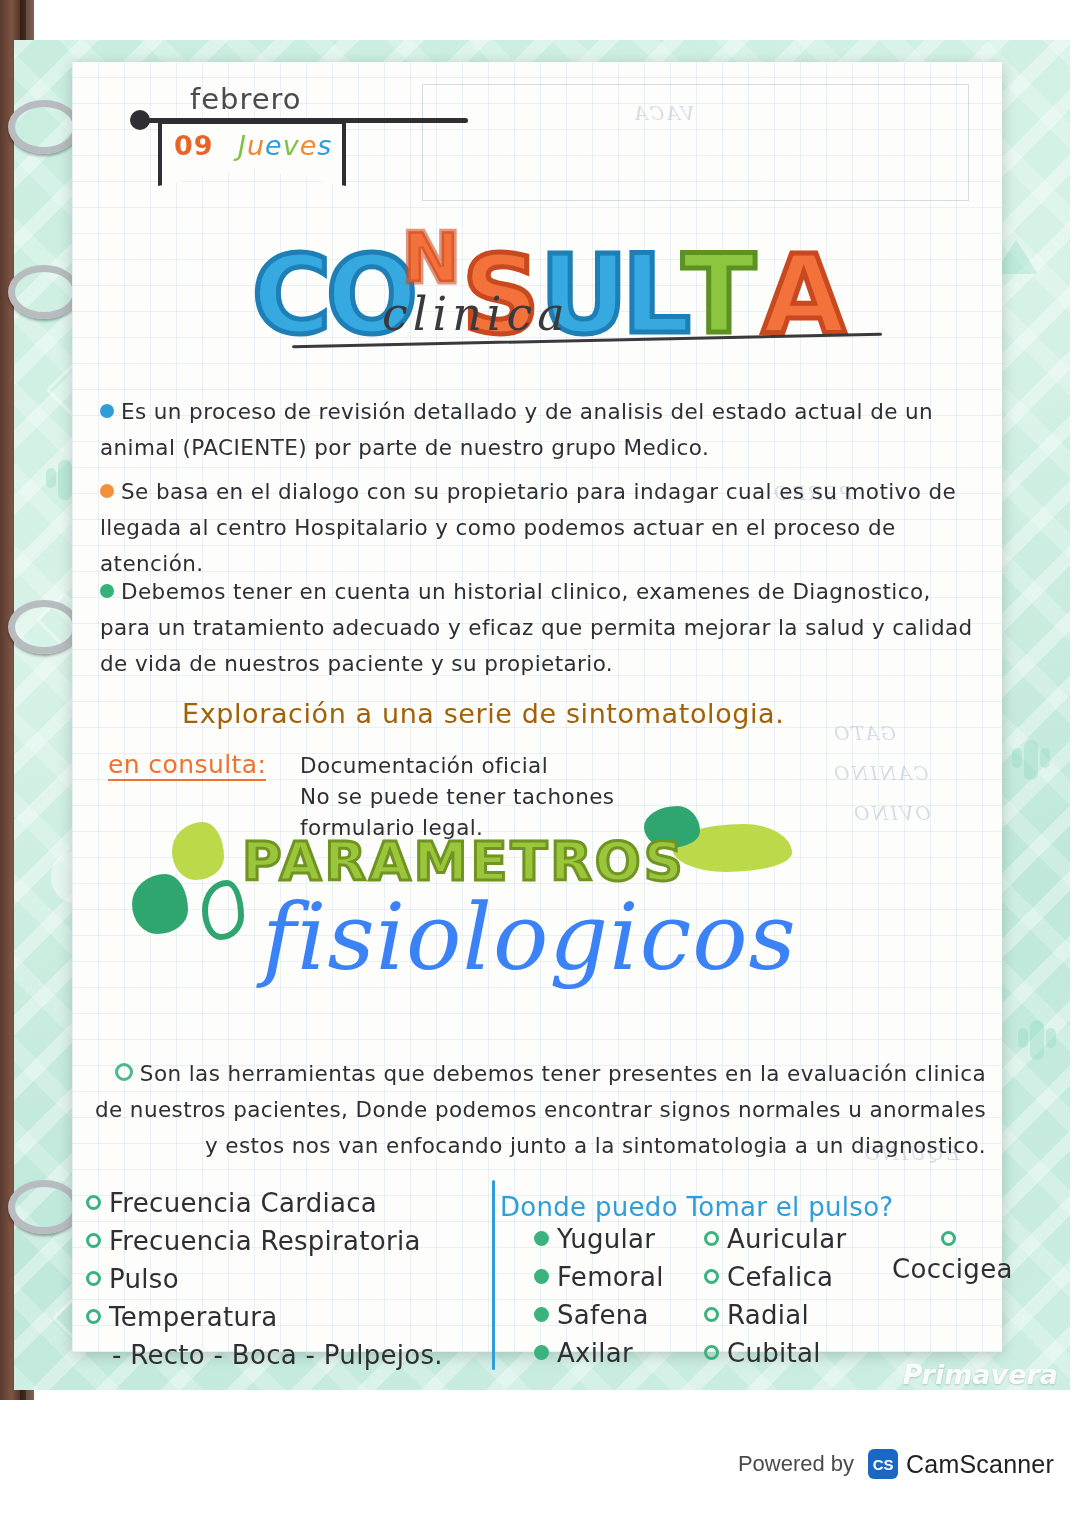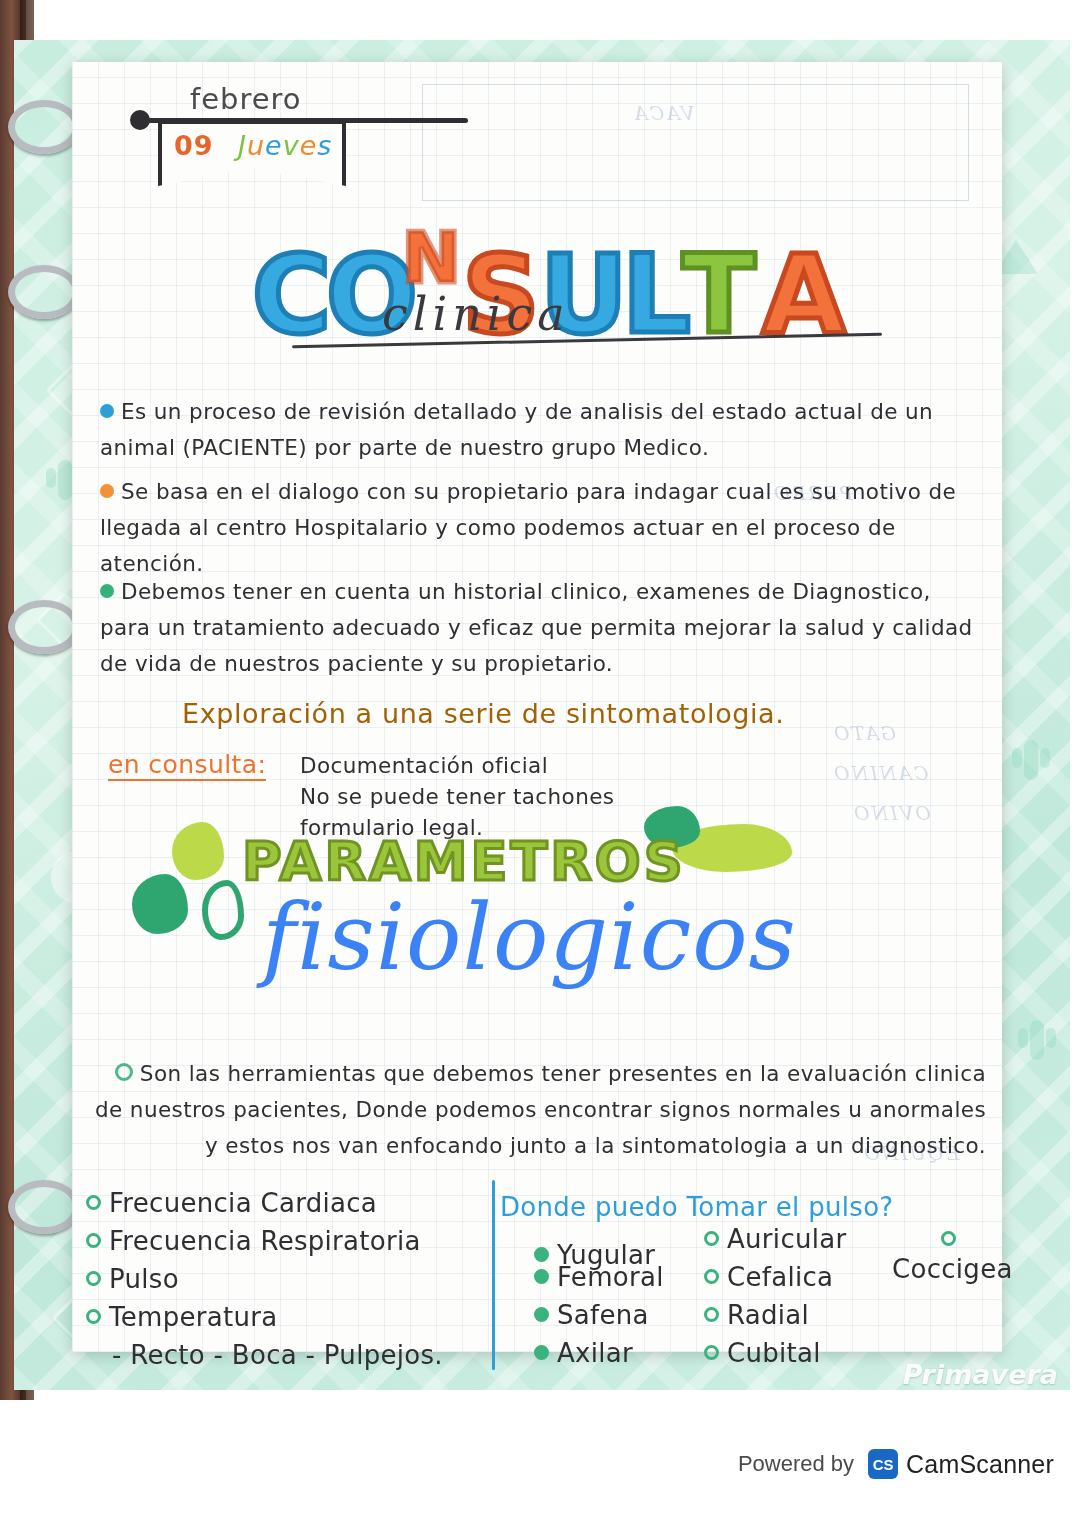--- a/index.html
+++ b/index.html
@@ -490,21 +490,21 @@
     </div>
     <div class="list-item hand" style="left:14px; top:1240px;">
       <span class="bullet-sm"></span><span>Temperatura</span>
     </div>
     <div class="list-item hand" style="left:40px; top:1278px;">- Recto - Boca - Pulpejos.</div>
 
     <div class="divider-v" style="left:420px; top:1118px; height:190px;"></div>
 
     <div class="heading-pulse hand" style="left:428px; top:1118px;margin-top:12px;">Donde puedo Tomar el pulso?</div>
 
-    <div class="list-item hand" style="left:462px; top:1162px;margin-top:16px;">
+    <div class="list-item hand" style="left:462px; top:1162px;">
       <span class="bullet-sm solid"></span><span>Yugular</span>
     </div>
     <div class="list-item hand" style="left:462px; top:1200px;">
       <span class="bullet-sm solid"></span><span>Femoral</span>
     </div>
     <div class="list-item hand" style="left:462px; top:1238px;">
       <span class="bullet-sm solid"></span><span>Safena</span>
     </div>
     <div class="list-item hand" style="left:462px; top:1276px;">
       <span class="bullet-sm solid"></span><span>Axilar</span>

